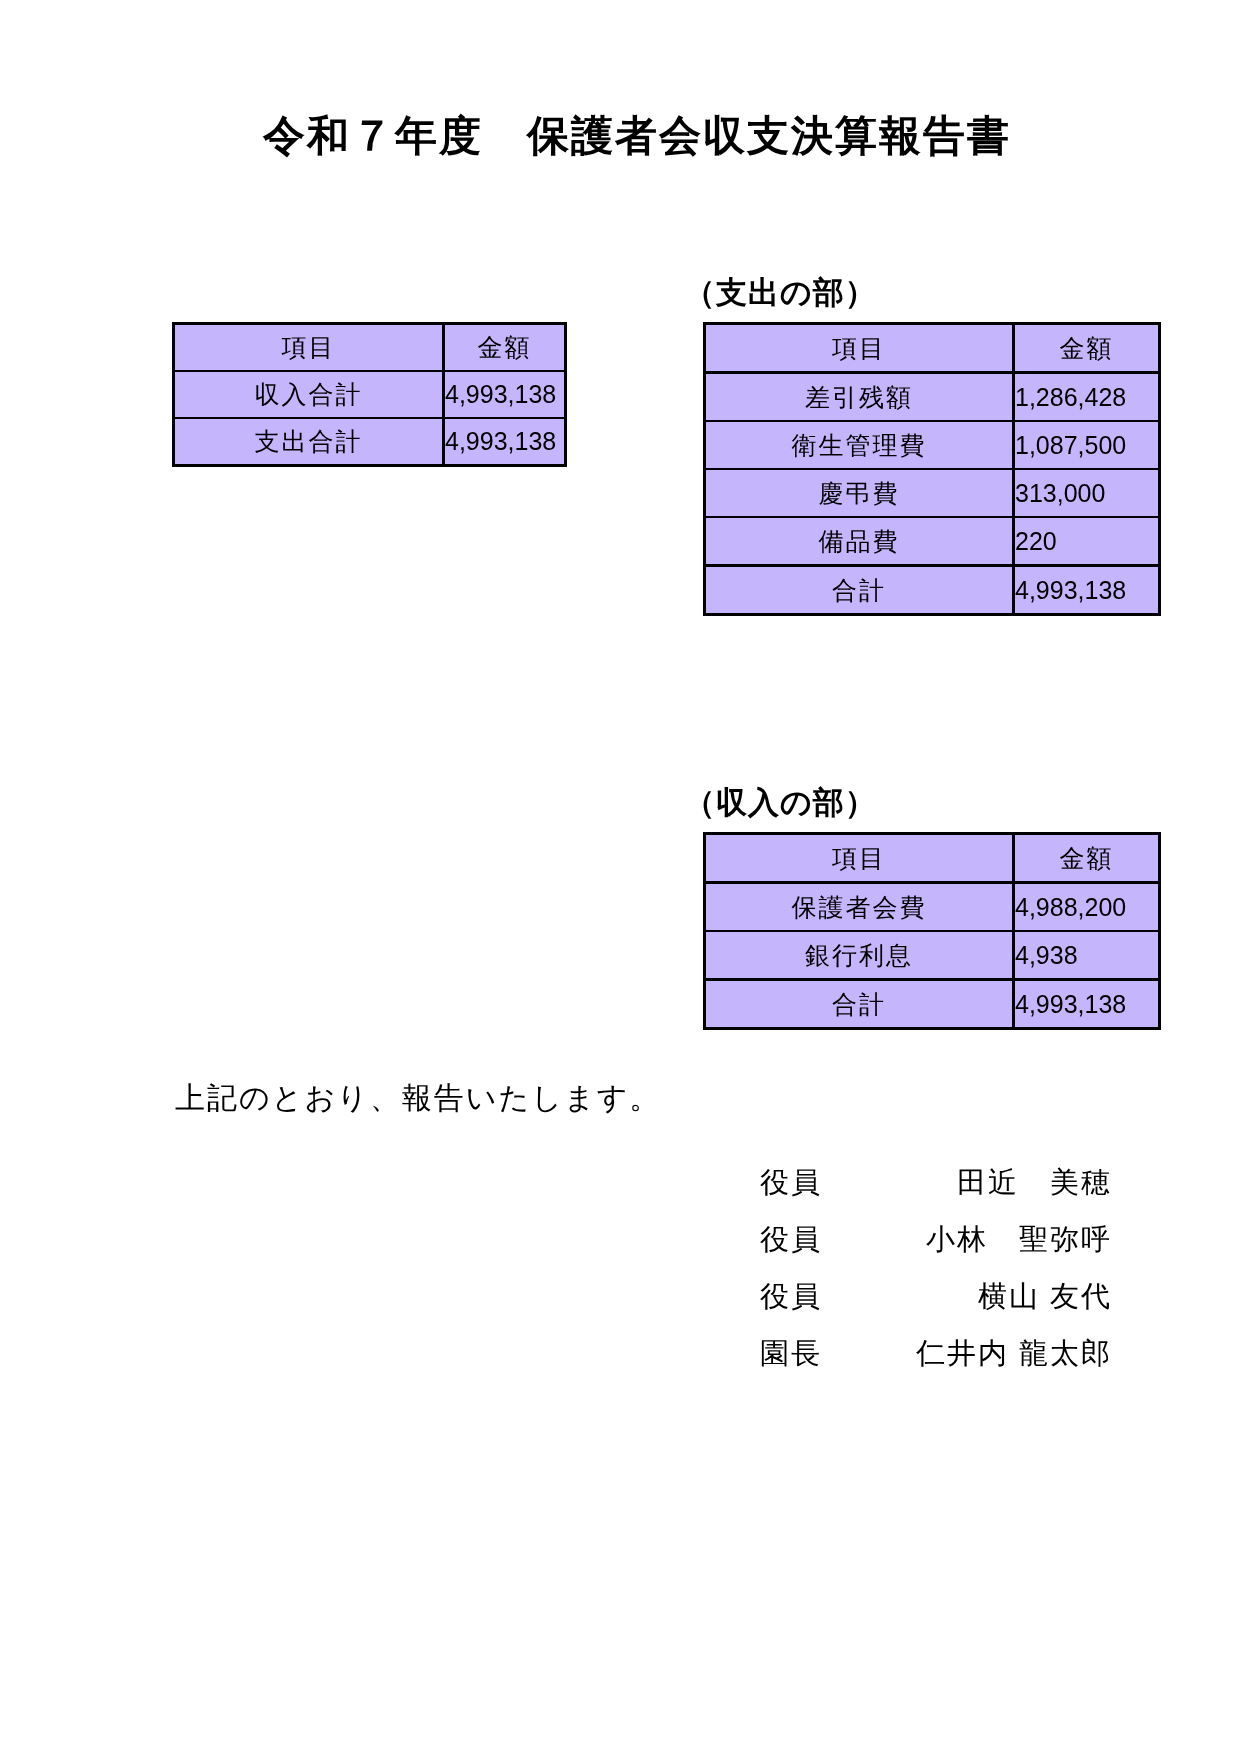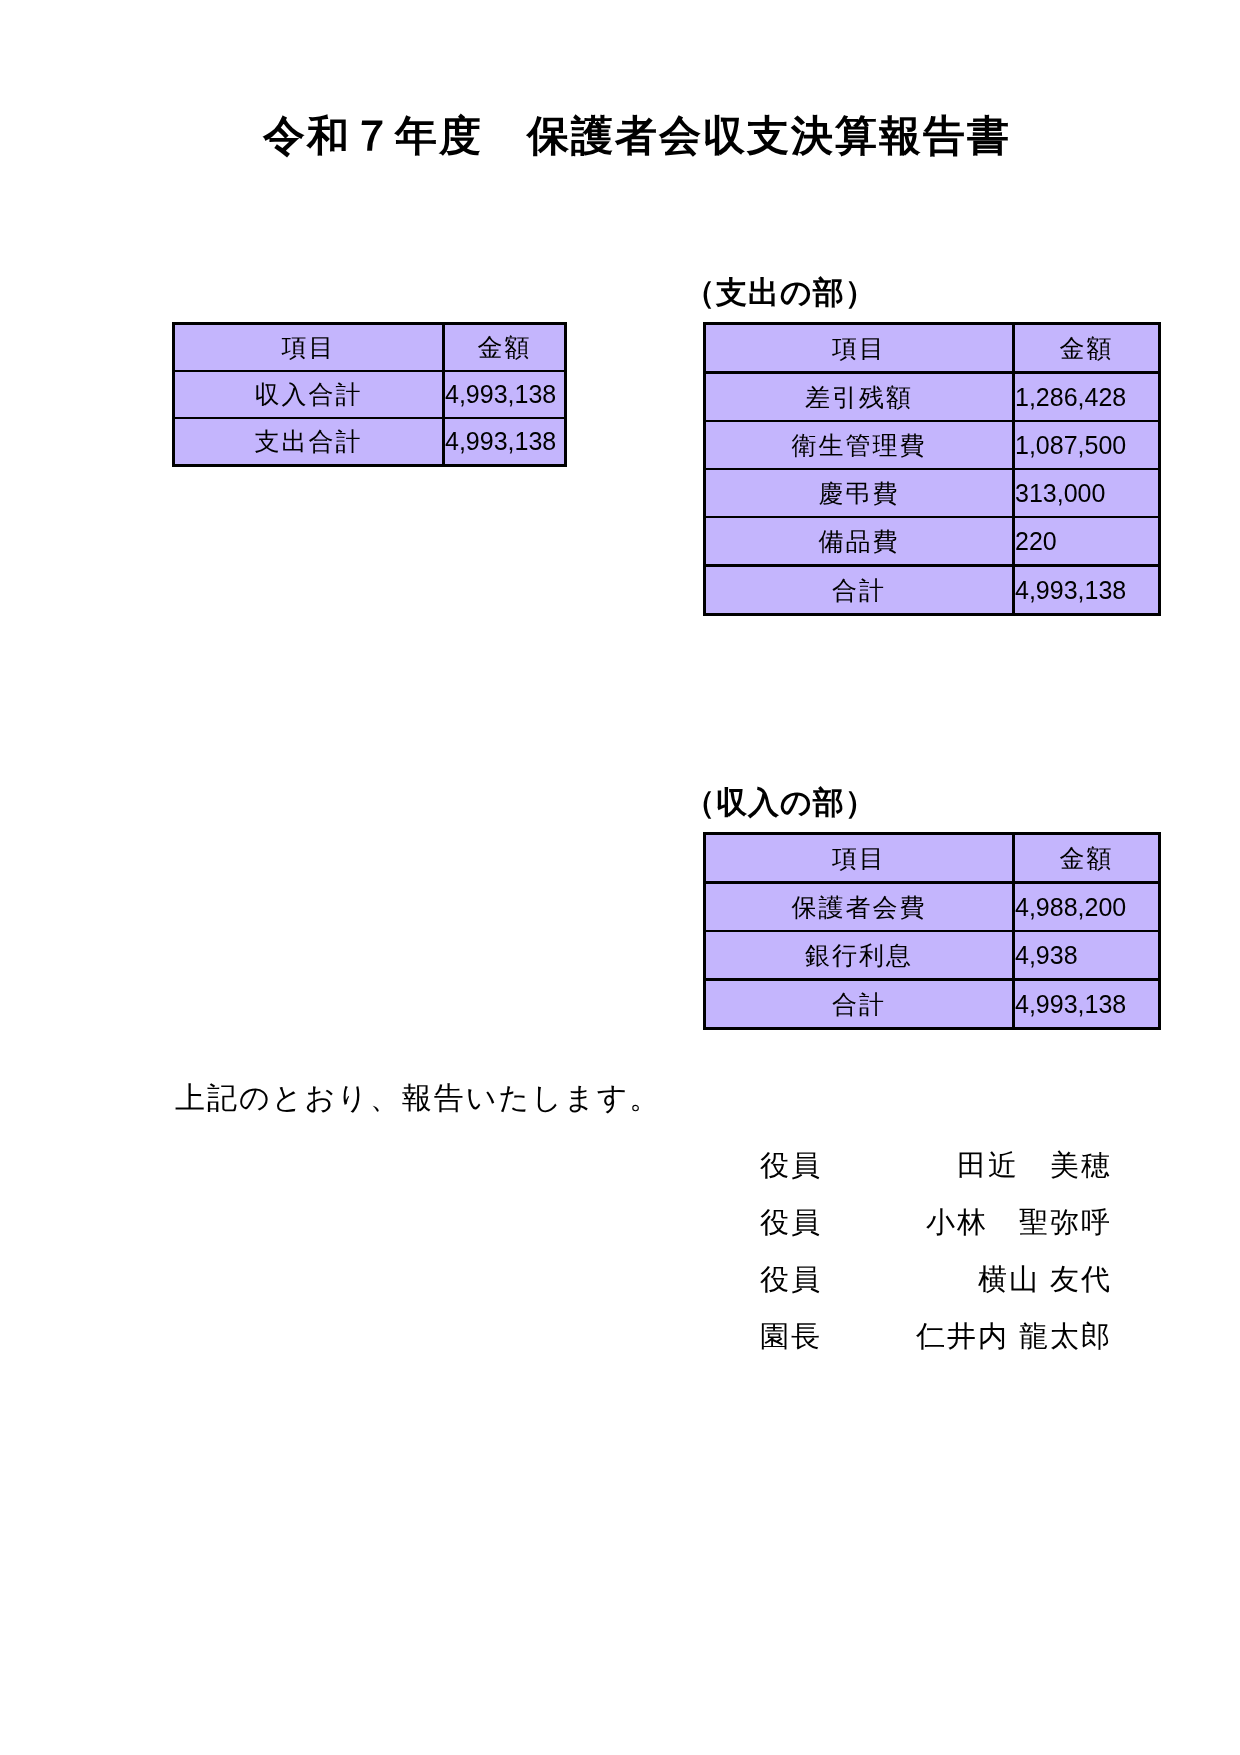--- a/index.html
+++ b/index.html
@@ -88,21 +88,21 @@
   }
   .signatures {
     position: absolute;
     left: 760px;
     top: 1146px;
     width: 352px;
   }
   .sig-row {
     display: flex;
     justify-content: space-between;
-    align-items: flex-start;
+    align-items: flex-end;
     height: 57px;
     font-size: 29px;
   }
   .sig-role { letter-spacing: 2px; white-space: nowrap; }
   .sig-name { letter-spacing: 2px; white-space: nowrap; text-align: right; }
 </style>
 </head>
 <body>
 
 <div class="page">

